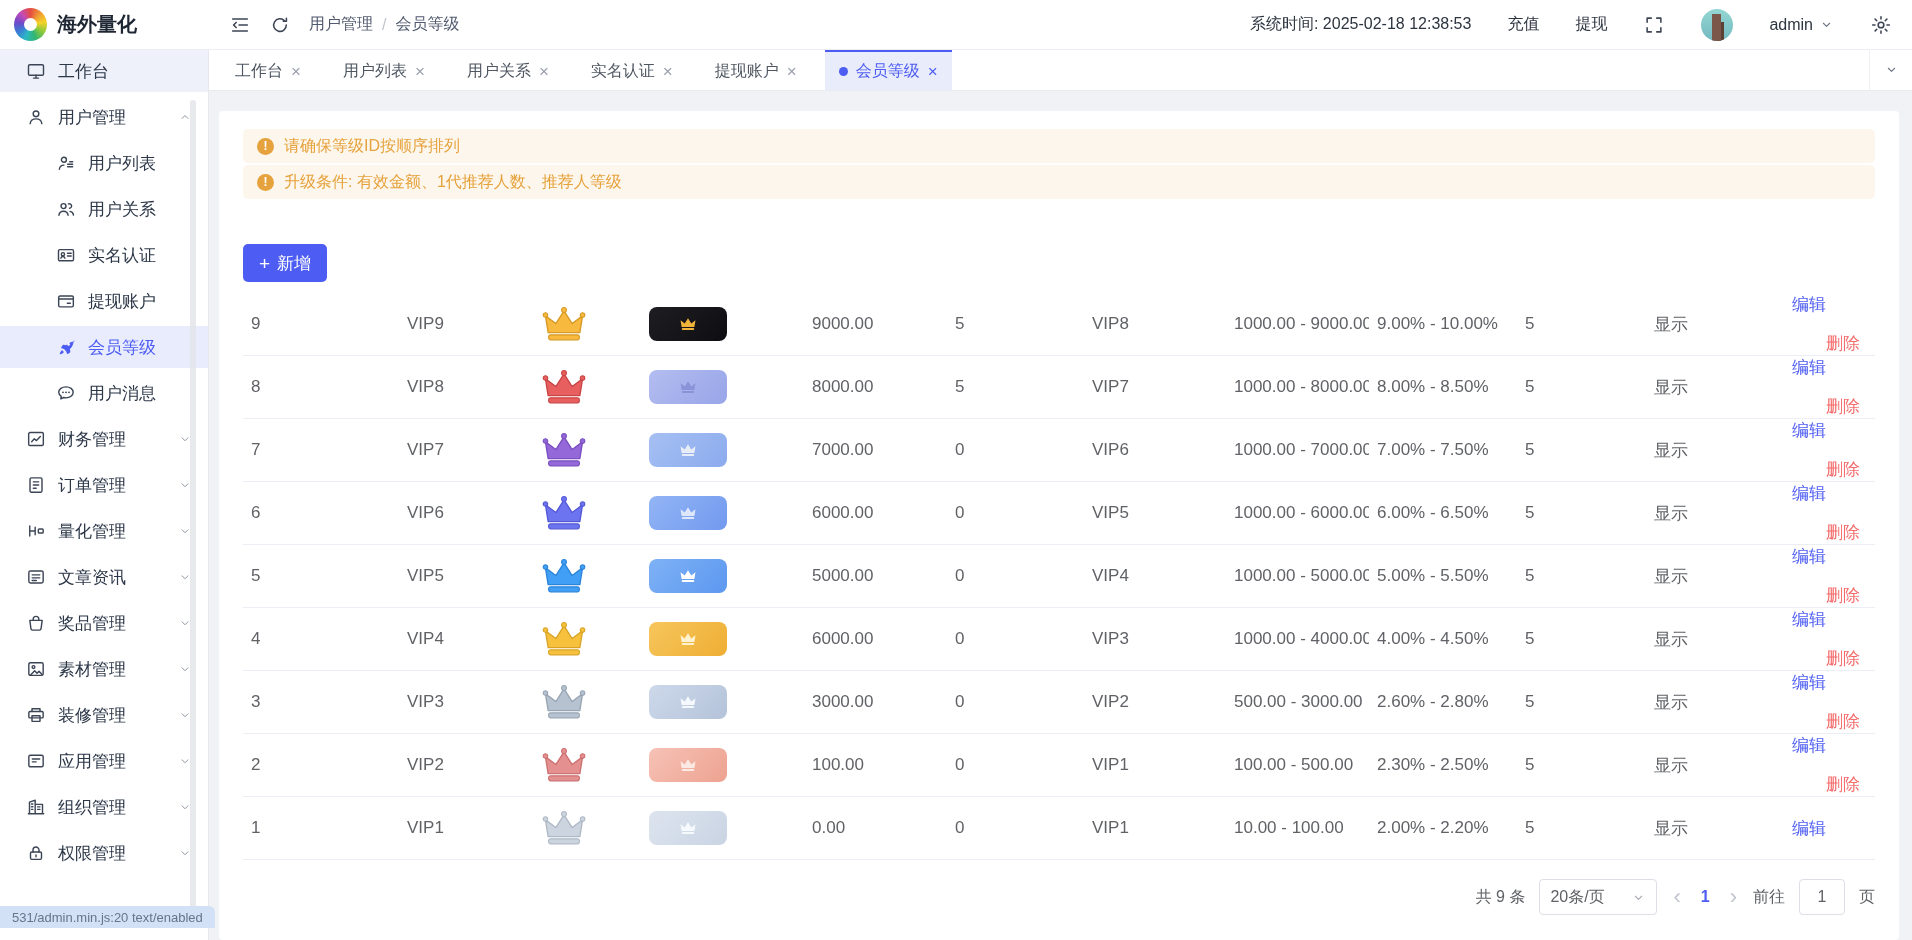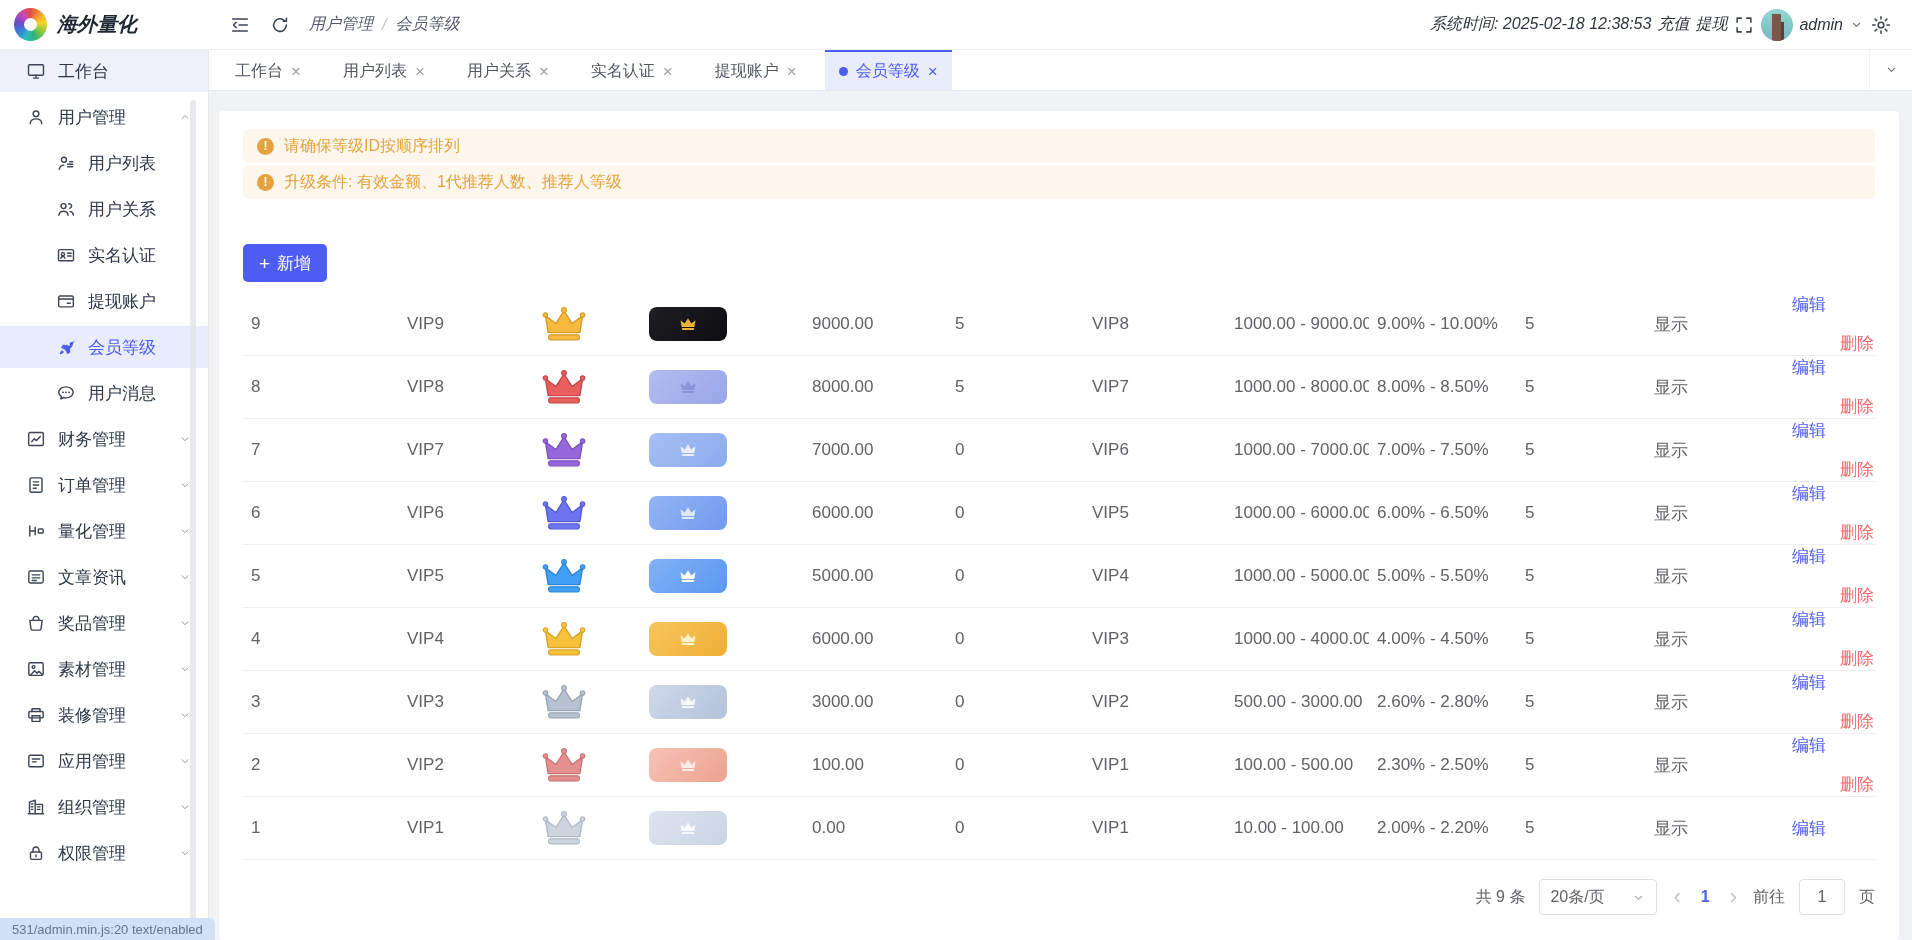--- a/index.html
+++ b/index.html
@@ -8,32 +8,32 @@
     font-family:"Liberation Sans","DejaVu Sans",sans-serif;
     color:#2b3647;-webkit-font-smoothing:antialiased;
   }
   :root{
     --accent:#4d5cf2; --danger:#f56c6c; --warning:#e6a23c; --warning-bg:#fdf6ec;
     --line:#ebeef5; --gray-bg:#f0f2f5;
   }
   .app{position:absolute;inset:0;}
 
   
-  .header{position:absolute;left:0;top:0;right:0;height:49px;background:#fff;border-bottom:1px solid #ebeef2;display:flex;align-items:center;z-index:30;font-style:italic;}
+  .header{position:absolute;left:0;top:0;right:0;height:49px;background:#fff;border-bottom:1px solid #ebeef2;display:flex;align-items:center;z-index:30;}
   .brand{width:209px;height:100%;display:flex;align-items:center;gap:10px;padding-left:14px;box-sizing:border-box;flex:0 0 auto;}
   .logo{width:33px;height:33px;border-radius:50%;
     background:conic-gradient(#e54d42,#f09a36,#f5d327,#8fca3a,#31b573,#2bb8c4,#3a7bd5,#7048c8,#c44ab8,#e54d42);
     position:relative;flex:0 0 auto;}
   .logo::after{content:"";position:absolute;left:10px;top:10px;width:13px;height:13px;border-radius:50%;background:#fff;}
   .brand-title{font-size:20px;font-weight:bold;color:#1f2633;white-space:nowrap;}
   .hmain{flex:1;display:flex;align-items:center;height:100%;padding:0 20px;gap:18px;}
   .hicon{width:22px;height:22px;color:#3c4454;display:flex;align-items:center;justify-content:center;cursor:pointer;}
   .breadcrumb{display:flex;align-items:center;gap:9px;font-size:16px;color:#515a6e;}
   .crumb-sep{color:#c0c4cc;}
-  .hright{margin-left:auto;display:flex;align-items:center;gap:6px;font-size:16px;color:#2d3540;white-space:nowrap;}
+  .hright{margin-left:auto;display:flex;align-items:center;gap:36px;font-size:16px;color:#2d3540;white-space:nowrap;}
   .hlink{cursor:pointer;}
   .avatar{width:32px;height:32px;border-radius:50%;background:linear-gradient(0deg,#74b9c0,#93d6d2);position:relative;overflow:hidden;cursor:pointer;flex:0 0 auto;}
   .avatar::after{content:"";position:absolute;left:11px;top:5px;width:9px;height:27px;background:#7a5748;box-shadow:4px 7px 0 -1px #5c4033;}
   .userbox{display:flex;align-items:center;gap:6px;cursor:pointer;}
   .chev{width:15px;height:15px;color:#6a7380;}
 
   
   .sidebar{position:absolute;left:0;top:49px;width:209px;bottom:0;background:#fff;border-right:1px solid #e6e8ed;box-sizing:border-box;z-index:20;padding-top:1px;}
   .side-item{height:42px;margin-bottom:4px;display:flex;align-items:center;gap:12px;padding-left:26px;padding-right:16px;font-size:17px;color:#2b3647;cursor:pointer;position:relative;box-sizing:border-box;}
   .side-item .sicon{width:20px;height:20px;color:#3c4556;flex:0 0 auto;display:flex;}
@@ -67,37 +67,37 @@
   .btn-add .plus{font-size:19px;font-weight:400;line-height:1;}
 
   
   .tbl{margin-top:11px;}
   .trow{display:grid;grid-template-columns:156px 135px 107px 163px 143px 137px 142px 143px 148px 129px 138px 1fr;align-items:center;}
   .thead{height:40px;background:#fafafa;color:#5a6068;font-size:16px;}
   .thead .cell{font-weight:500;}
   .tbody .trow{height:62px;border-bottom:1px solid var(--line);font-size:17px;color:#606266;}
   .cell{padding-left:8px;box-sizing:border-box;overflow:hidden;white-space:nowrap;}
   .bgchip{width:78px;height:34px;border-radius:8px;display:flex;align-items:center;justify-content:center;}
-  .ops{display:flex;gap:14px;}
+  .ops{display:flex;}
   .op-edit{color:var(--accent);cursor:pointer;}
   .op-del{color:var(--danger);cursor:pointer;margin-top:39px;}
 
   
   .pager{margin-top:19px;display:flex;justify-content:flex-end;align-items:center;gap:14px;font-size:16px;color:#606266;}
   .psel{width:118px;height:36px;border:1px solid #dcdfe6;border-radius:4px;display:flex;align-items:center;justify-content:space-between;padding:0 10px;box-sizing:border-box;cursor:pointer;color:#606266;}
   .psel .chev{color:#a8abb2;}
   .parrow{font-size:22px;color:#c0c4cc;cursor:pointer;line-height:1;padding:0 2px;}
   .pnum{color:var(--accent);font-weight:600;cursor:pointer;padding:0 4px;}
   .pgoto{width:46px;height:36px;border:1px solid #dcdfe6;border-radius:4px;text-align:center;font-size:16px;color:#606266;box-sizing:border-box;background:#fff;font-family:inherit;}
 
   
   .watermark{position:absolute;left:340px;top:250px;font-size:390px;line-height:390px;font-weight:bold;letter-spacing:-6px;color:#7aa1e0;opacity:.9;z-index:40;pointer-events:none;white-space:nowrap;}
 
   
-  .statusbar{position:absolute;left:0;bottom:0;height:22px;max-width:243px;background:#d2e1f6;border-top-right-radius:6px;display:flex;align-items:center;padding:0 12px;font-size:13px;color:#68748a;z-index:50;overflow:hidden;white-space:nowrap;}
+  .statusbar{position:absolute;left:0;bottom:12px;height:22px;max-width:243px;background:#d2e1f6;border-top-right-radius:6px;display:flex;align-items:center;padding:0 12px;font-size:13px;color:#68748a;z-index:50;overflow:hidden;white-space:nowrap;}
 
   svg{display:block;}
 </style>
 </head>
 <body>
 
 <div class="app">
 
   <div class="header">
     <div class="brand">

